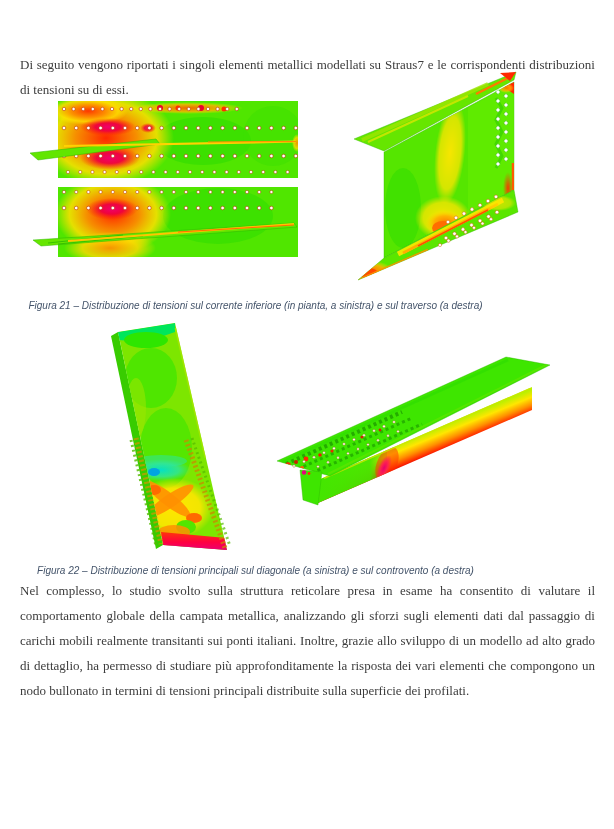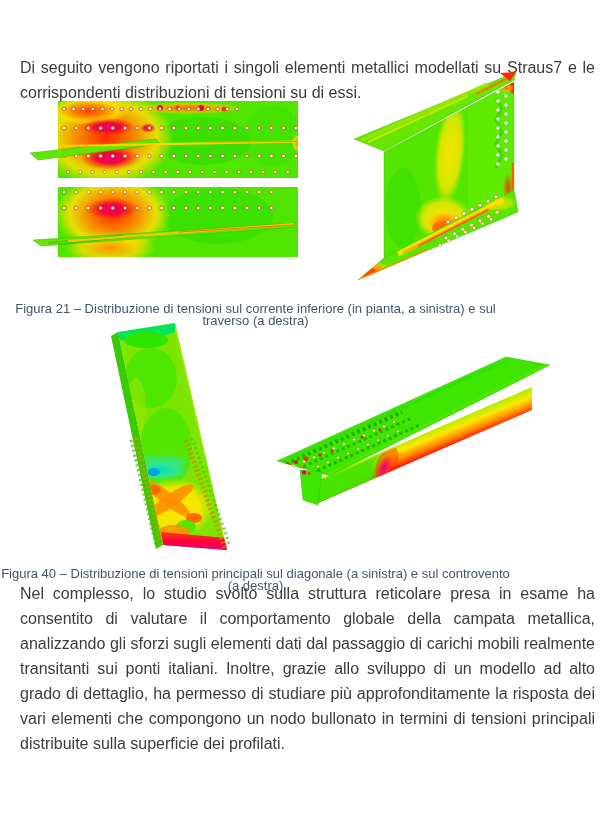--- a/index.html
+++ b/index.html
@@ -6,32 +6,34 @@
   #page{
     position:relative;
     width:614px;height:829px;
     background:#ffffff;
     font-family:"Liberation Sans","DejaVu Sans",sans-serif;
     overflow:hidden;
   }
   .bodytext{
     position:absolute;
     left:20px;width:575px;
-    font-size:16px;
+    font-size:13px;
     line-height:25px;
     color:#3c3c3c;
     text-align:justify;
+    font-family:Liberation Serif, serif;
   }
   #para-top{top:39px;}
   #para-bottom{top:565px;}
   .caption{
     position:absolute;
     left:0;width:511px;
     text-align:center;
-    font-size:13px;
+    font-size:10px;
+    font-style:italic;
     color:#44546A;
     line-height:12px;
   }
   #caption-21{top:290px;}
   #caption-22{top:555px;}
   .figimg{position:absolute;}
   #fig21-left{left:28px;top:96px;width:282px;height:166px;}
   #fig21-right{left:348px;top:68px;width:175px;height:225px;}
   #fig22-left{left:106px;top:318px;width:148px;height:237px;}
   #fig22-right{left:272px;top:352px;width:290px;height:156px;}
@@ -507,17 +509,17 @@
         </g>
     </g>
 
     <g>
       <polygon points="28,118 50,120 46,153 31,148" fill="#3ee600" stroke="#2db800" stroke-width="0.4"></polygon>
       <circle cx="32" cy="120.5" r="2.2" fill="#e6007e"></circle>
       <circle cx="37" cy="121.5" r="1.4" fill="#ff3000"></circle>
     </g>
   </svg>
 
-  <p id="caption-22" class="caption">Figura 40 – Distribuzione di tensioni principali sul diagonale (a sinistra) e sul controvento (a destra)</p>
+  <p id="caption-22" class="caption">Figura 22 – Distribuzione di tensioni principali sul diagonale (a sinistra) e sul controvento (a destra)</p>
 
   <p id="para-bottom" class="bodytext">Nel complesso, lo studio svolto sulla struttura reticolare presa in esame ha consentito di valutare il comportamento globale della campata metallica, analizzando gli sforzi sugli elementi dati dal passaggio di carichi mobili realmente transitanti sui ponti italiani. Inoltre, grazie allo sviluppo di un modello ad alto grado di dettaglio, ha permesso di studiare più approfonditamente la risposta dei vari elementi che compongono un nodo bullonato in termini di tensioni principali distribuite sulla superficie dei profilati.</p>
 
 </div>
 
 </body></html>

